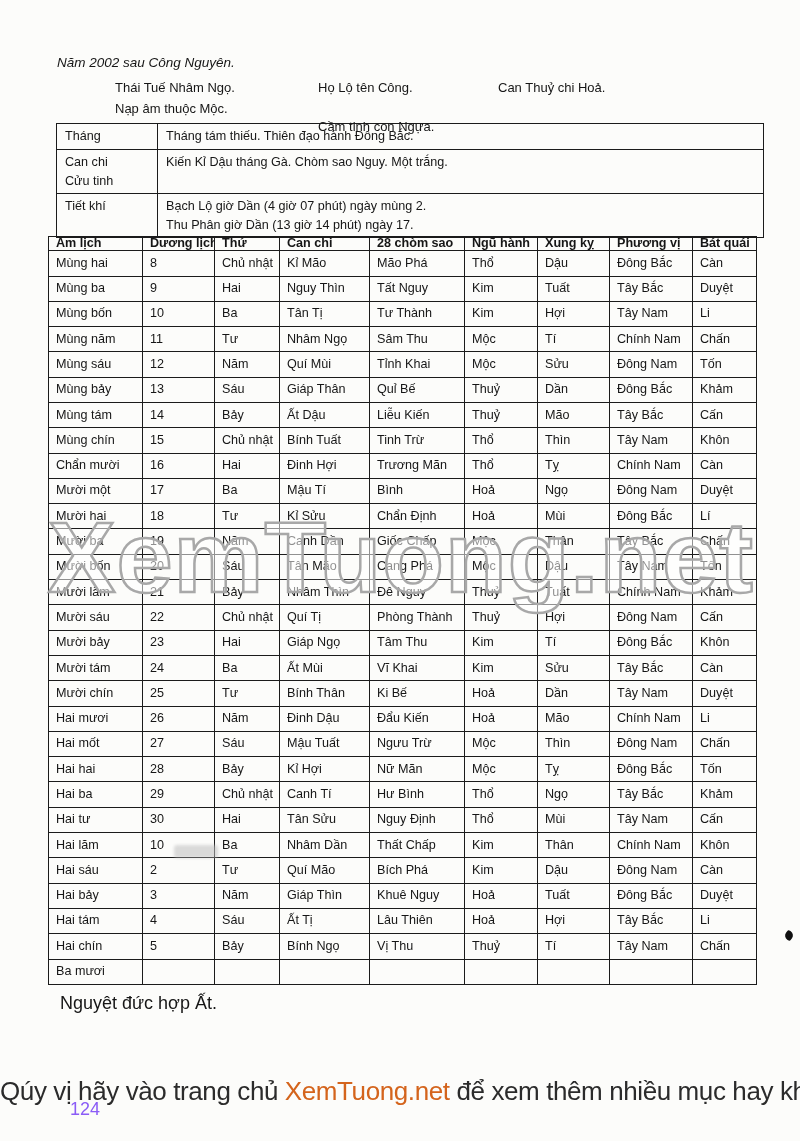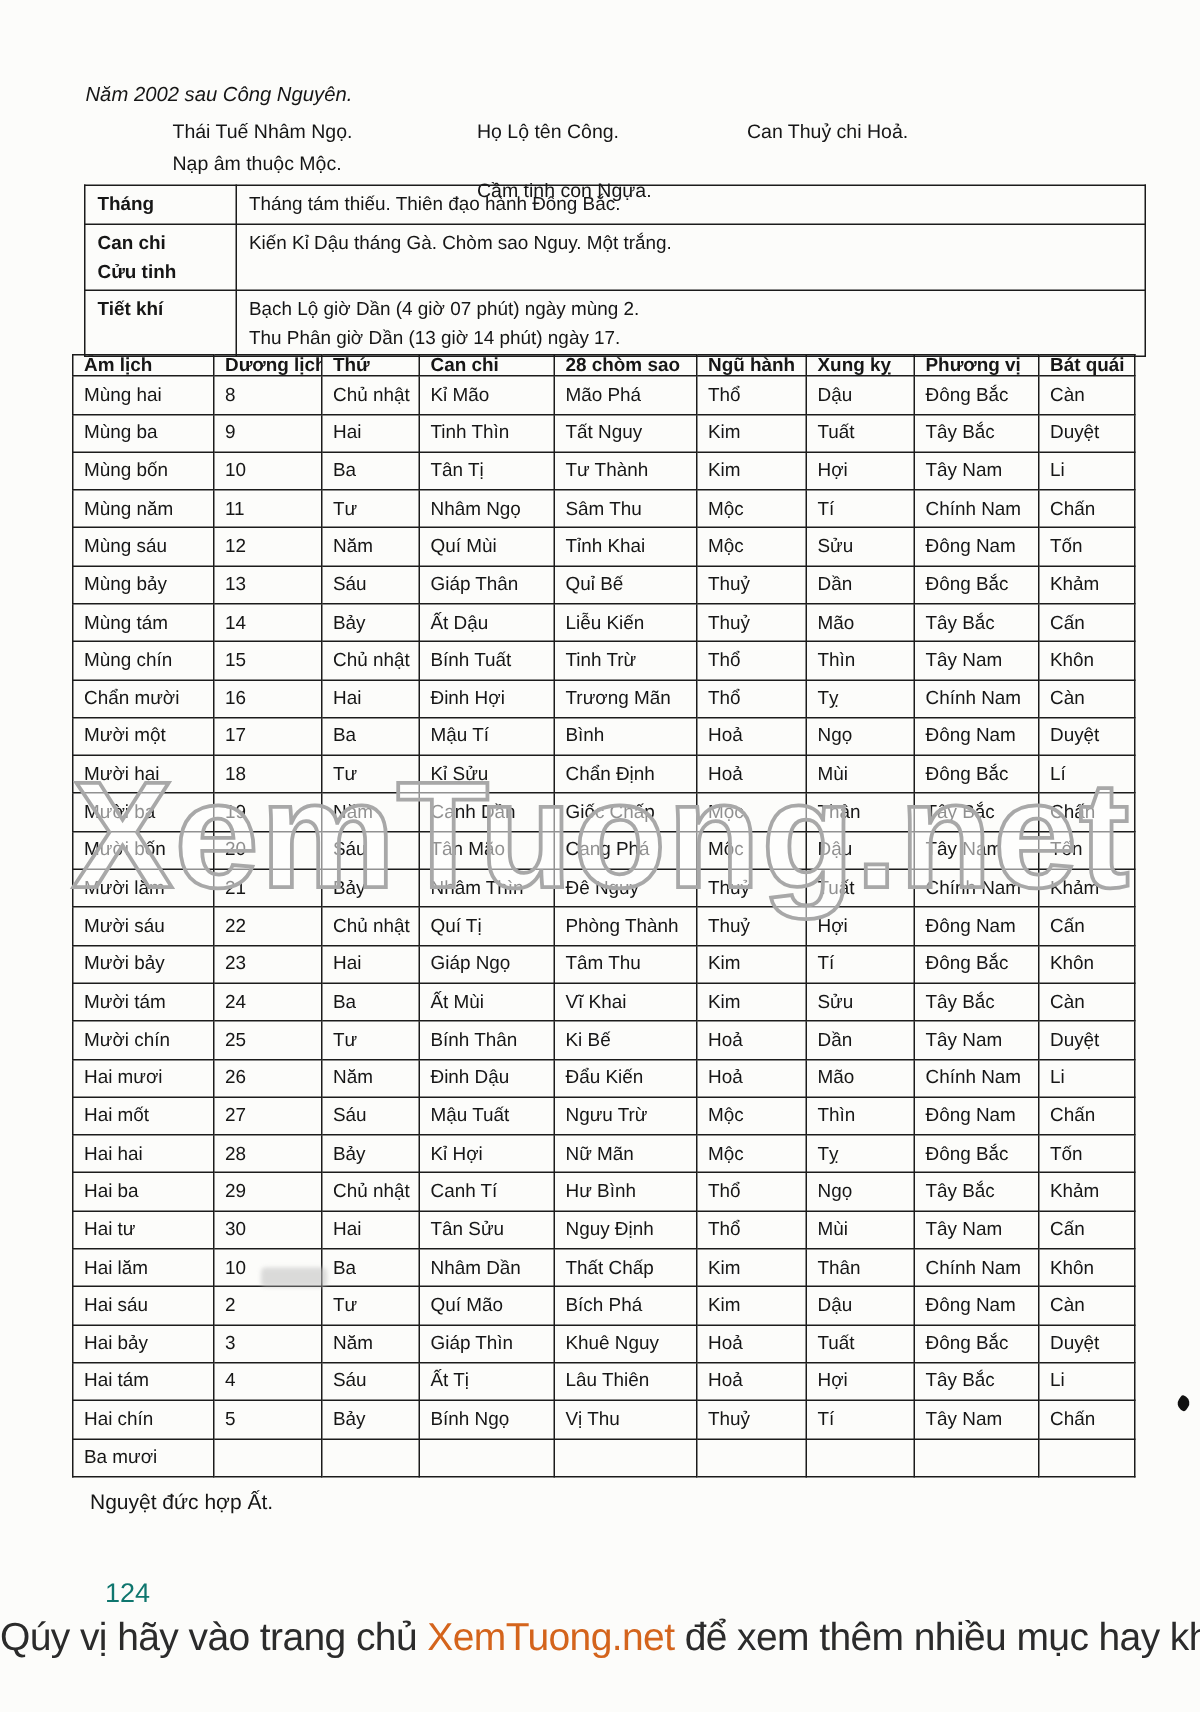--- a/index.html
+++ b/index.html
@@ -12,21 +12,21 @@
 
   
   .title-line { left:57px; top:55px; font-size:13.5px; font-weight:normal; font-style:italic; }
   .ann { font-size:13px; }
   .r1a { left:115px; top:80px; }  .r1b { left:318px; top:80px; }  .r1c { left:498px; top:80px; }
   .r2a { left:115px; top:101px; } .r2b { left:318px; top:119px; }
 
   
   .info-table { left:56px; top:123px; width:708px; border-collapse:collapse; position:absolute; }
   .info-table td { border:1.7px solid #1b1b1b; font-size:12.6px; padding:3px 8px 2px 8px; vertical-align:top; line-height:1.5; }
-  .info-table td.lbl { width:84px; font-weight:bold;margin-top:14px; }
+  .info-table td.lbl { width:84px; font-weight:normal;margin-top:14px; }
   .info-row-1 td { height:20px; }
   .info-row-2 td { height:38px; }
   .info-row-3 td { height:38px; }
 
   
   .cal-table { left:48px; top:236px; width:708px; height:749px; position:absolute;
                border-collapse:collapse; table-layout:fixed; }
   .cal-table th, .cal-table td {
     border:1.7px solid #1b1b1b; font-size:12.6px; text-align:left;
     padding:0 2px 0 7px; white-space:nowrap; overflow:hidden; line-height:1.05;
@@ -43,25 +43,25 @@
   }
 
   
   .smudge { left:174px; top:845px; width:44px; height:13px; background:#bfbfbf;
             opacity:.55; filter:blur(1.5px); border-radius:3px; z-index:4; }
 
   
   .edge-mark { right:7px; top:931px; width:8px; height:9px; background:#101010;
                border-radius:2px 5px 2px 5px; transform:rotate(35deg); }
 
-  .footer-note { left:60px; top:993px; font-size:14px; }
+  .footer-note { left:60px; top:993px; font-size:18px; }
 
   .bottom-banner { left:0; top:1076px; width:800px; text-align:center;
                    font-size:26px; letter-spacing:-0.4px; color:#2b2b2b; white-space:nowrap; }
-  .page-number { left:70px; top:1052px; font-size:18px; color:#0f766e; }
+  .page-number { left:70px; top:1099px; font-size:18px; color:#8b5cf6; }
 </style>
 </head>
 <body>
 
 <div class="page">
 
   <div class="abs title-line">Năm 2002 sau Công Nguyên.</div>
 
   <div class="abs ann r1a">Thái Tuế Nhâm Ngọ.</div>
   <div class="abs ann r1b">Họ Lộ tên Công.</div>
@@ -126,21 +126,21 @@
           <td>Mão Phá</td>
           <td>Thổ</td>
           <td>Dậu</td>
           <td>Đông Bắc</td>
           <td>Càn</td>
         </tr>
         <tr>
           <td>Mùng ba</td>
           <td>9</td>
           <td>Hai</td>
-          <td>Tinh Thìn</td>
+          <td>Nguy Thìn</td>
           <td>Tất Nguy</td>
           <td>Kim</td>
           <td>Tuất</td>
           <td>Tây Bắc</td>
           <td>Duyệt</td>
         </tr>
         <tr>
           <td>Mùng bốn</td>
           <td>10</td>
           <td>Ba</td>

